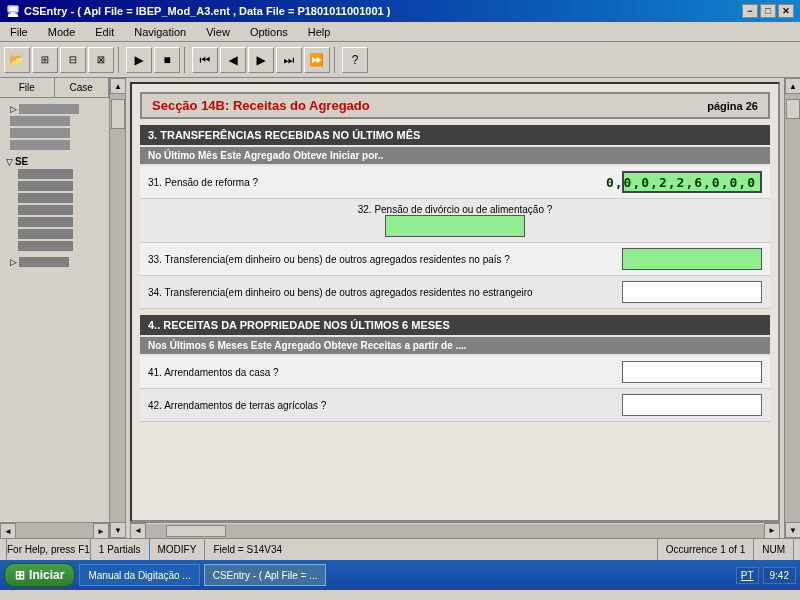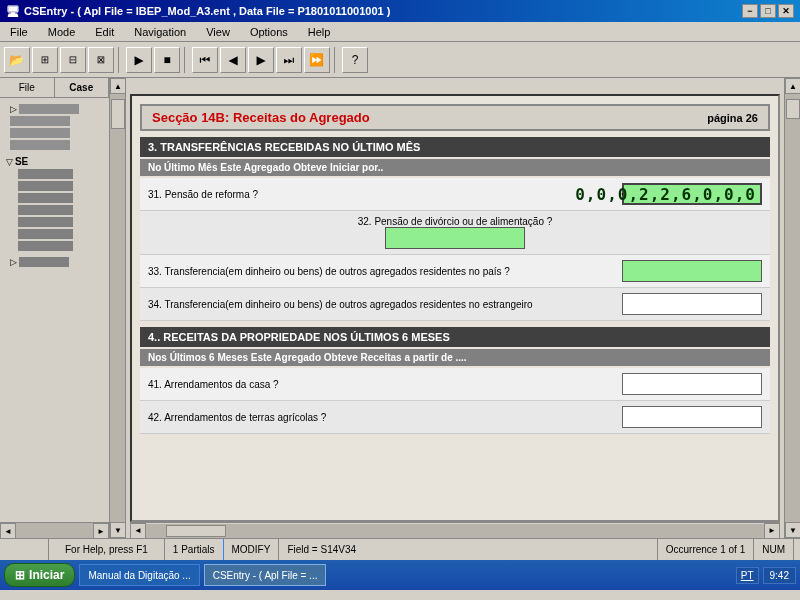--- a/index.html
+++ b/index.html
@@ -308,21 +308,21 @@
   <div class="tb-btn">⏩</div>
   <div class="tb-separator"></div>
   <div class="tb-btn">?</div>
 </div>
 
 <div id="main-layout" style="height: 460px; display: flex;">
 
   <div id="left-panel" style="width:110px; background:#d4d0c8; border-right:1px solid #888; display:flex; flex-direction:column;">
     <div id="left-panel-header" style="display:flex; height:20px; border-bottom:1px solid #888;">
       <div class="panel-tab" style="font-size:10px; display:flex; align-items:center; justify-content:center; flex:1; border-right:1px solid #888; cursor:pointer;">File</div>
-      <div class="panel-tab" style="font-size:10px; display:flex; align-items:center; justify-content:center; flex:1; cursor:pointer;font-weight:bold;">Case</div>
+      <div class="panel-tab" style="font-size:10px; display:flex; align-items:center; justify-content:center; flex:1; cursor:pointer;">Case</div>
     </div>
     <div id="left-tree" style="flex:1; padding:2px; overflow:hidden;">
 
       <div style="display:flex; flex-direction:column; gap:2px; margin-top:4px;">
         <div style="display:flex; gap:2px; align-items:center; padding-left:8px;">
           <span style="font-size:9px;">▷</span>
           <div style="width:60px; height:10px; background:#909090;"></div>
         </div>
         <div style="display:flex; gap:2px; align-items:center; padding-left:8px;">
           <div style="width:60px; height:10px; background:#909090;"></div>
@@ -375,36 +375,36 @@
   <div style="width:16px; background:#d4d0c8; border-right:1px solid #888; display:flex; flex-direction:column;">
     <div style="width:16px; height:16px; background:#d4d0c8; border:1px solid #888; display:flex; align-items:center; justify-content:center; font-size:8px; cursor:pointer;">▲</div>
     <div style="flex:1; background:#b8b4ac; position:relative;">
       <div style="width:14px; height:30px; background:#d4d0c8; border:1px solid #888; position:absolute; top:5px; left:1px; cursor:pointer;"></div>
     </div>
     <div style="width:16px; height:16px; background:#d4d0c8; border:1px solid #888; display:flex; align-items:center; justify-content:center; font-size:8px; cursor:pointer;">▼</div>
   </div>
 
   <div id="content-area" style="flex:1; display:flex; flex-direction:column; overflow:hidden;">
 
-    <div id="form-container" style="flex:1; background:#e8e4dc; margin:16px 4px 0 4px; border:2px inset #888; overflow:hidden; display:flex; flex-direction:column;">
+    <div id="form-container" style="flex:1; background:#e8e4dc; margin:4px 4px 0 4px; border:2px inset #888; overflow:hidden; display:flex; flex-direction:column;">
 
       <div id="form-scroll-area" style="flex:1; overflow:hidden; padding:8px;">
 
         <div class="section-header" style="background:#d4d0c8; border:2px solid #888; display:flex; align-items:center; justify-content:space-between; padding:4px 10px; margin-bottom:6px;">
           <span class="section-title" style="font-size:13px; font-weight:bold; color:#cc0000;">Secção 14B:  Receitas do Agregado</span>
           <span class="page-info" style="font-size:11px; font-weight:bold;">página 26</span>
         </div>
 
         <div class="subsection-header" style="background:#404040; color:white; font-size:11px; font-weight:bold; padding:4px 8px; margin-bottom:2px;">3. TRANSFERÊNCIAS RECEBIDAS NO ÚLTIMO MÊS</div>
 
         <div class="sub-header-gray" style="background:#808080; color:white; font-size:10px; font-weight:bold; padding:3px 8px; margin-bottom:2px;">No Último Mês  Este Agregado Obteve Iniciar por..</div>
 
         <div class="form-row" style="background:#f0f0f0; display:flex; align-items:center; padding:5px 8px; min-height:32px; border-bottom:1px solid #ccc;">
           <span class="row-label" style="flex:1; font-size:10px;">31. Pensão de reforma ?</span>
-          <div class="input-field input-value-special" style="width:140px; height:22px; border:2px solid #444; background:#90ee90; display:flex; align-items:center; justify-content:flex-end; padding:0 4px; font-family:monospace; font-size:16px; font-weight:bold; letter-spacing:1px; color:#003300;">
+          <div class="input-field input-value-special" style="width:140px; height:22px; border:2px solid #444; background:#90ee90; display:flex; align-items:center; justify-content:flex-end; padding:0 4px; font-family:monospace; font-size:13px; font-weight:bold; letter-spacing:1px; color:#003300;">
             <span>0,0,0,2,2,6,0,0,0</span>
           </div>
         </div>
 
         <div class="form-row" style="background:#e8e8e8; display:flex; align-items:center; padding:5px 8px; min-height:32px; border-bottom:1px solid #ccc;flex-direction:column;">
           <span class="row-label" style="flex:1; font-size:10px;">32. Pensão de divórcio ou de alimentação ?</span>
           <div class="input-field input-green" style="width:140px; height:22px; border:1px solid #555; background:#90ee90; display:flex; align-items:center;"></div>
         </div>
 
         <div class="form-row" style="background:#f0f0f0; display:flex; align-items:center; padding:5px 8px; min-height:32px; border-bottom:1px solid #ccc;">
@@ -446,21 +446,21 @@
   <div style="width:16px; background:#d4d0c8; border-left:1px solid #888; display:flex; flex-direction:column;">
     <div style="width:16px; height:16px; background:#d4d0c8; border:1px solid #888; display:flex; align-items:center; justify-content:center; font-size:8px; cursor:pointer;">▲</div>
     <div style="flex:1; background:#b8b4ac; position:relative;">
       <div style="width:14px; height:20px; background:#d4d0c8; border:1px solid #888; position:absolute; top:5px; left:1px; cursor:pointer;"></div>
     </div>
     <div style="width:16px; height:16px; background:#d4d0c8; border:1px solid #888; display:flex; align-items:center; justify-content:center; font-size:8px; cursor:pointer;">▼</div>
   </div>
 </div>
 
 <div id="status-bar" style="height:22px; background:#d4d0c8; border-top:1px solid #888; display:flex; align-items:center; font-size:10px;">
-  <div class="status-segment" style="padding:0 16px; height:100%; display:flex; align-items:center; border-right:1px solid #888; border-left:1px solid #888;margin-left:42px;">For Help, press F1</div>
+  <div class="status-segment" style="padding:0 0; height:100%; display:flex; align-items:center; border-right:1px solid #888; border-left:1px solid #888;">For Help, press F1</div>
   <div class="status-segment" style="padding:0 8px; height:100%; display:flex; align-items:center; border-right:1px solid #3b82f6;text-align:right;">1 Partials</div>
   <div class="status-segment" style="padding:0 8px; height:100%; display:flex; align-items:center; border-right:1px solid #888;">MODIFY</div>
   <div class="status-segment" style="padding:0 8px; height:100%; display:flex; align-items:center; flex:1; border-right:1px solid #888;">Field = S14V34</div>
   <div class="status-segment" style="padding:0 8px; height:100%; display:flex; align-items:center; border-right:1px solid #888;">Occurrence 1 of 1</div>
   <div class="status-segment" style="padding:0 8px; height:100%; display:flex; align-items:center;">NUM</div>
 </div>
 
 <div id="taskbar" style="height:30px; background:linear-gradient(to bottom, #1f5eb0, #1648a8); display:flex; align-items:center; padding:0 4px; gap:4px;">
   <div id="start-btn" style="background:linear-gradient(to bottom, #4a9e4a, #2d7d2d); border:1px solid #1a5c1a; color:white; font-weight:bold; font-size:12px; height:24px; padding:0 10px; display:flex; align-items:center; gap:4px; cursor:pointer; border-radius:10px;">
     <span>⊞</span>

